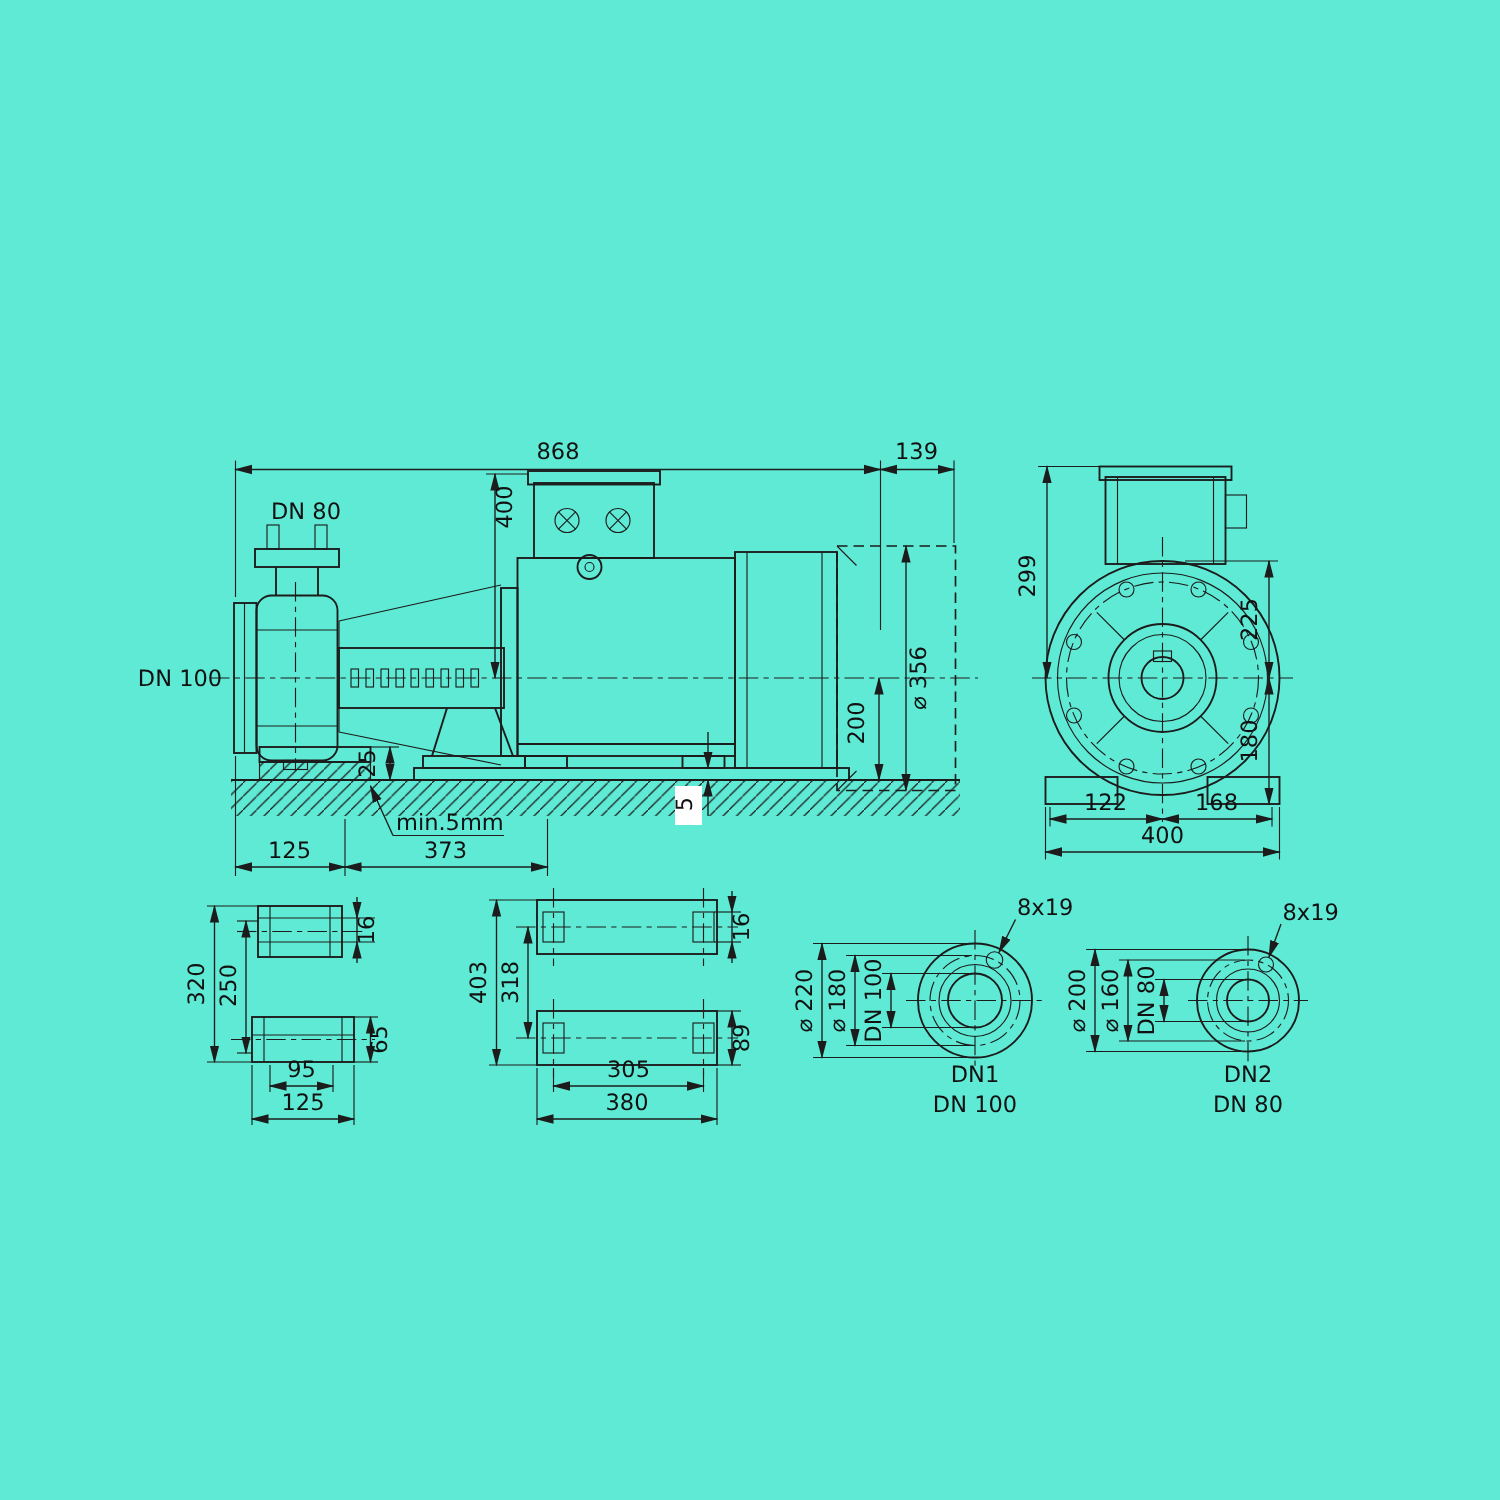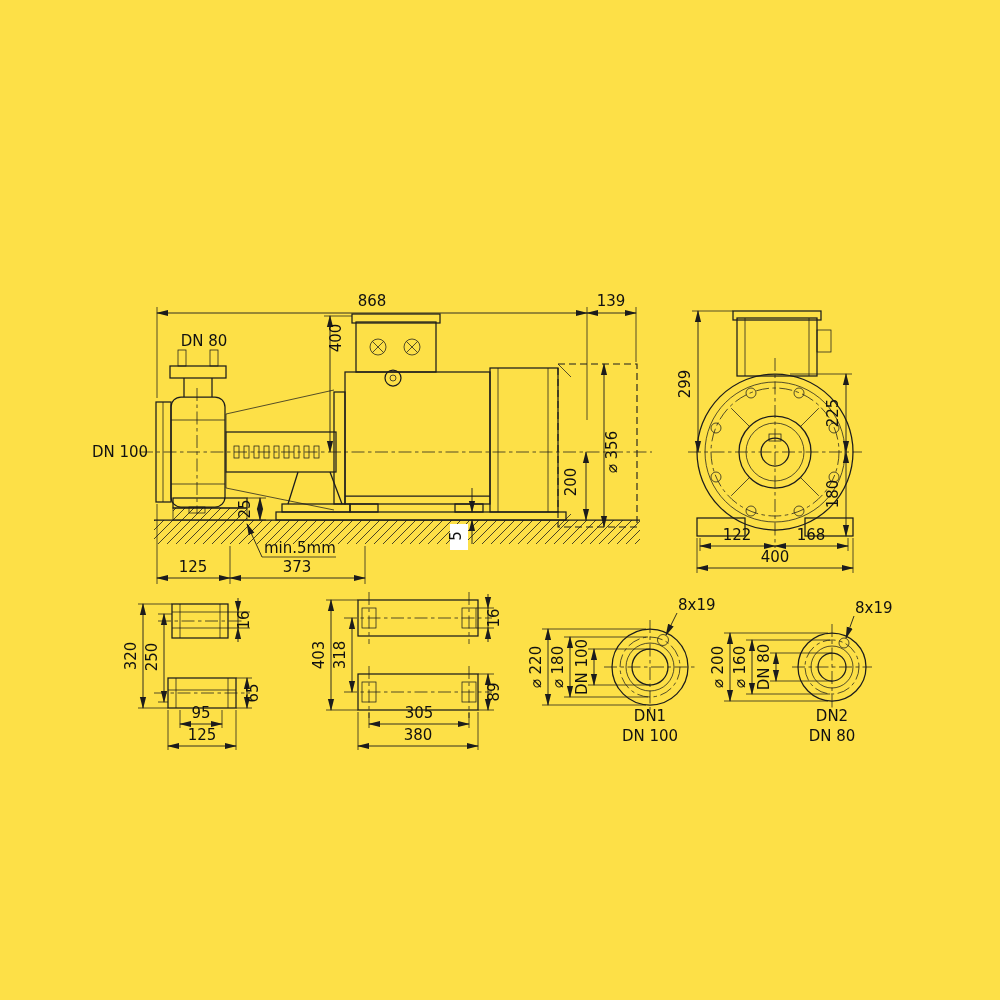--- a/index.html
+++ b/index.html
@@ -1,16 +1,16 @@
 <!DOCTYPE html>
 <html><head>
 <meta charset="utf-8">
 <style>
   html,body { margin:0; padding:0; background:#ffffff; }
-  .sheet { width:1000px; height:1000px; background:#fde047; position:relative; overflow:hidden; }
+  .sheet { width:1000px; height:1000px; background:#5eead4; position:relative; overflow:hidden; }
   svg { display:block; }
   .ol  { stroke:#1c1c1c; fill:none; stroke-width:1.25; }
   .th  { stroke:#1c1c1c; fill:none; stroke-width:0.75; }
   .dim { stroke:#1c1c1c; fill:none; stroke-width:0.9; }
   .cl  { stroke:#1c1c1c; fill:none; stroke-width:0.75; stroke-dasharray:13 3.5 3.5 3.5; }
   .dash{ stroke:#1c1c1c; fill:none; stroke-width:1.1; stroke-dasharray:7 4; }
   text { font-family:"DejaVu Sans","Liberation Sans",sans-serif; font-size:15px; fill:#111111; }
 </style>
 </head>
 <body>

